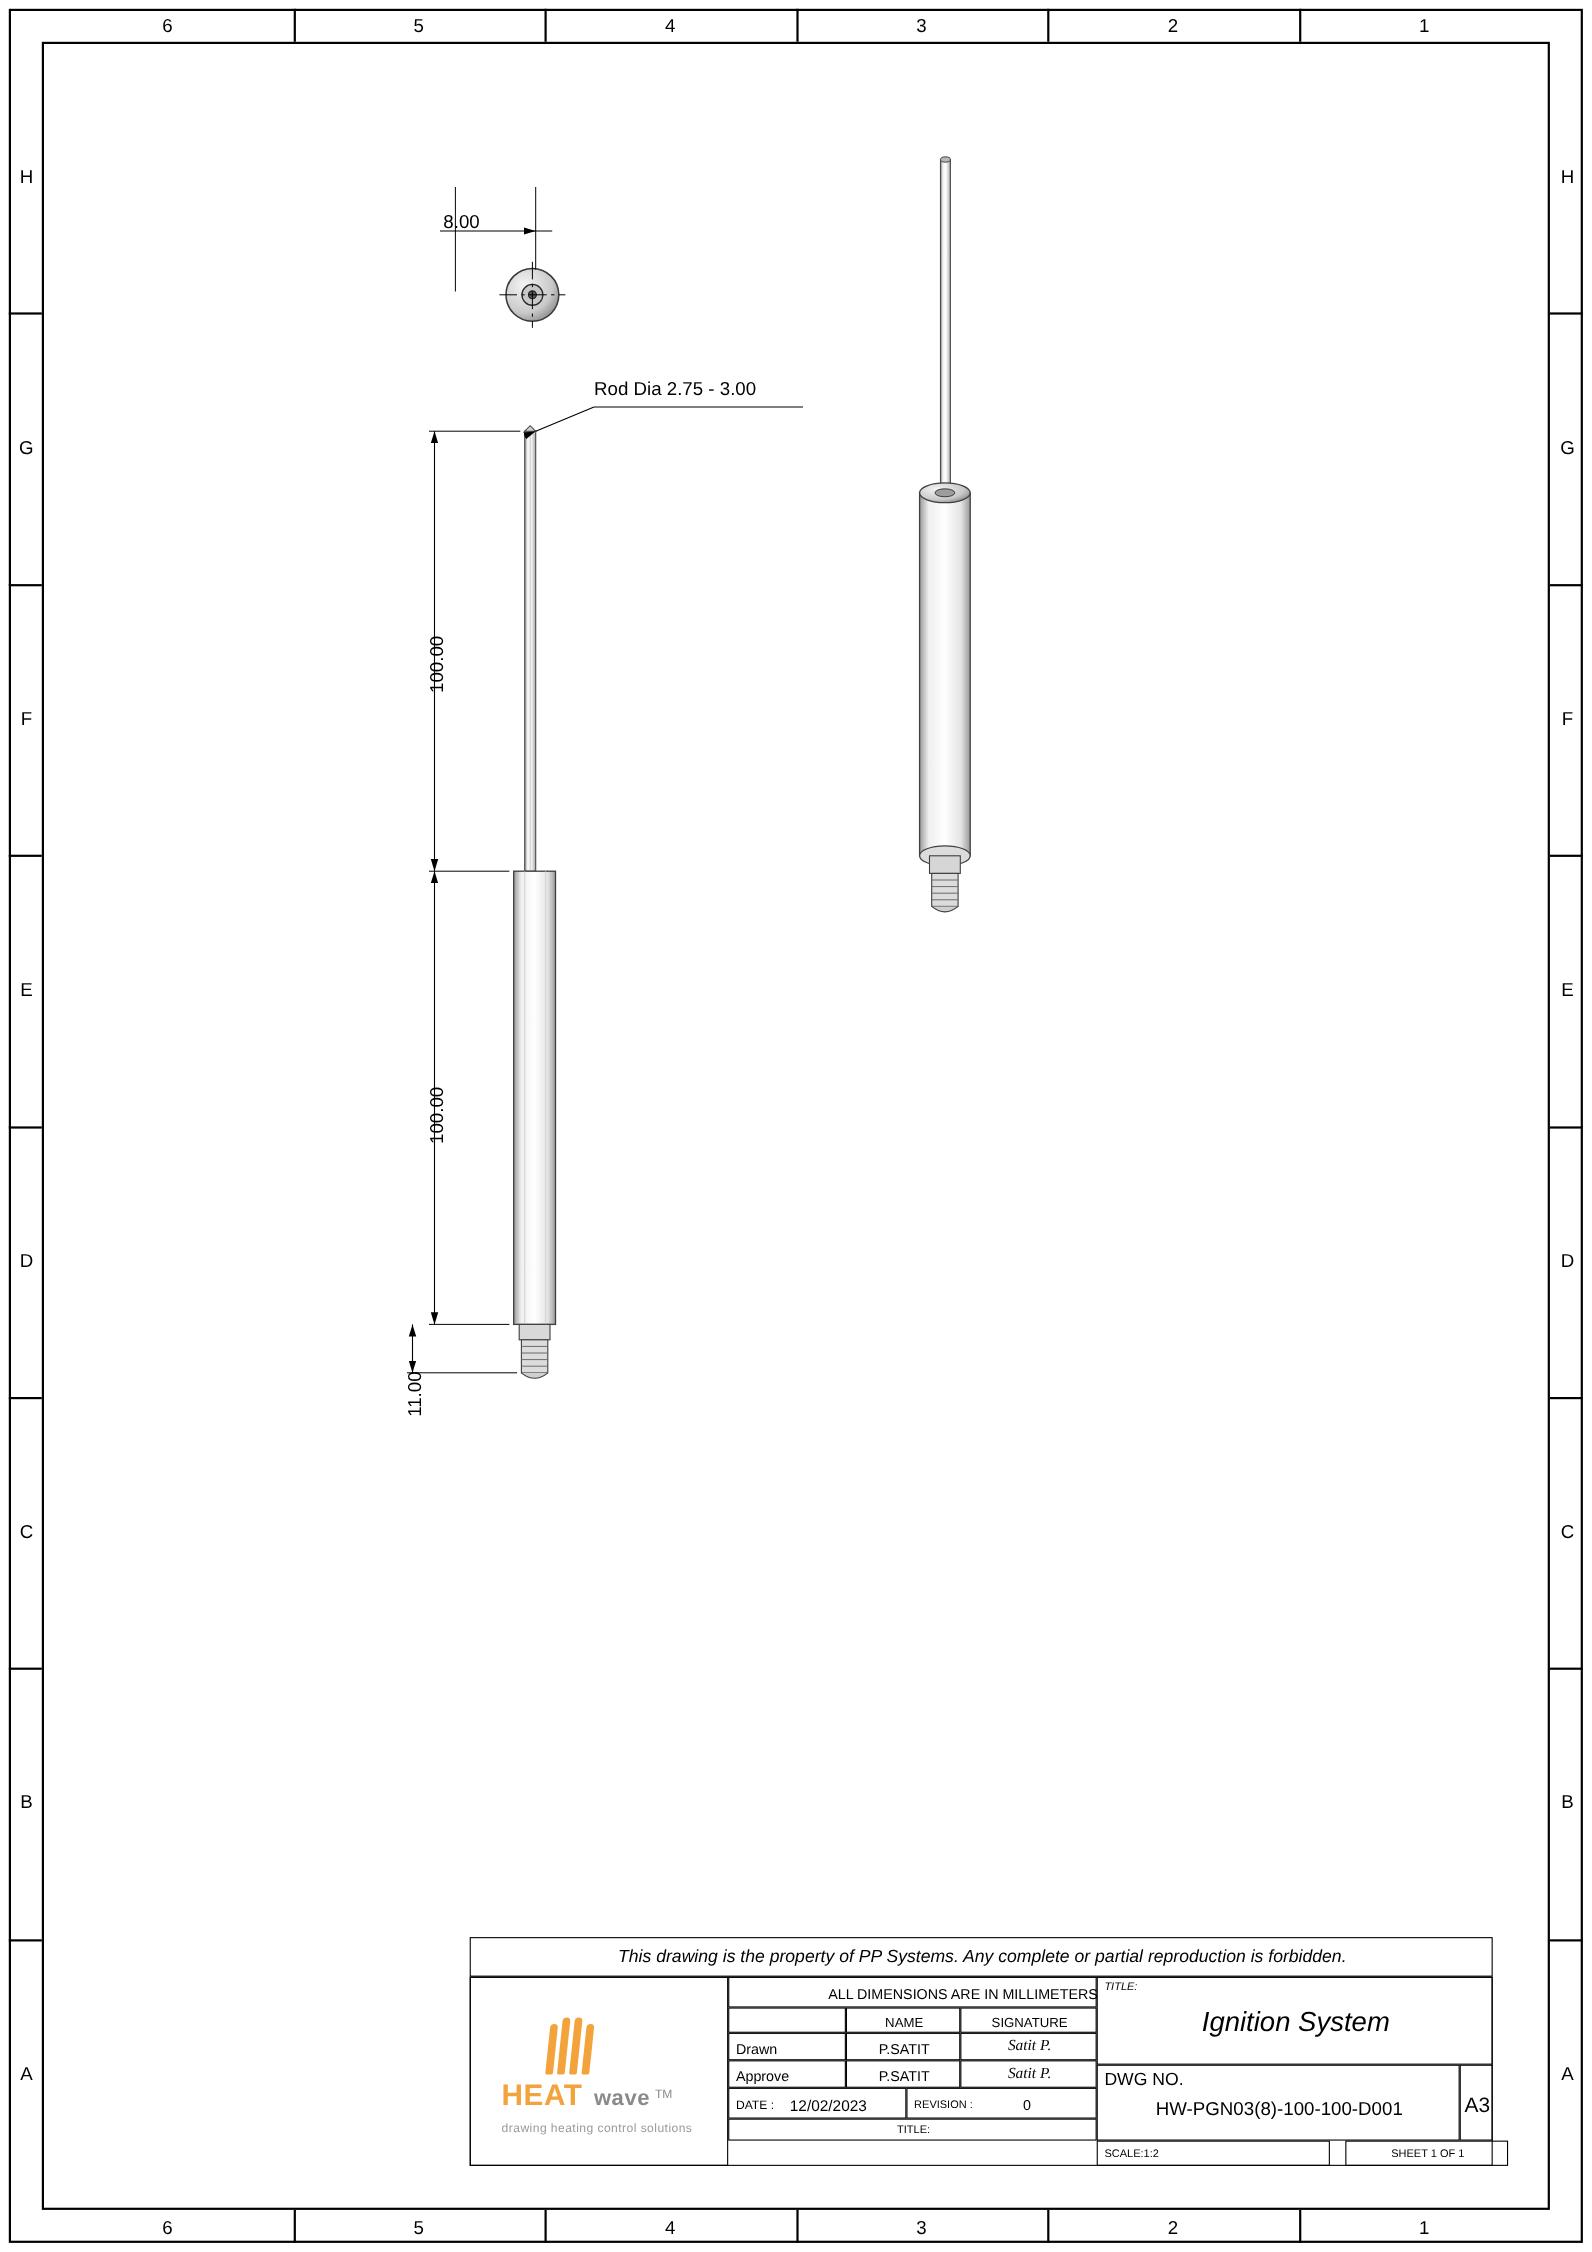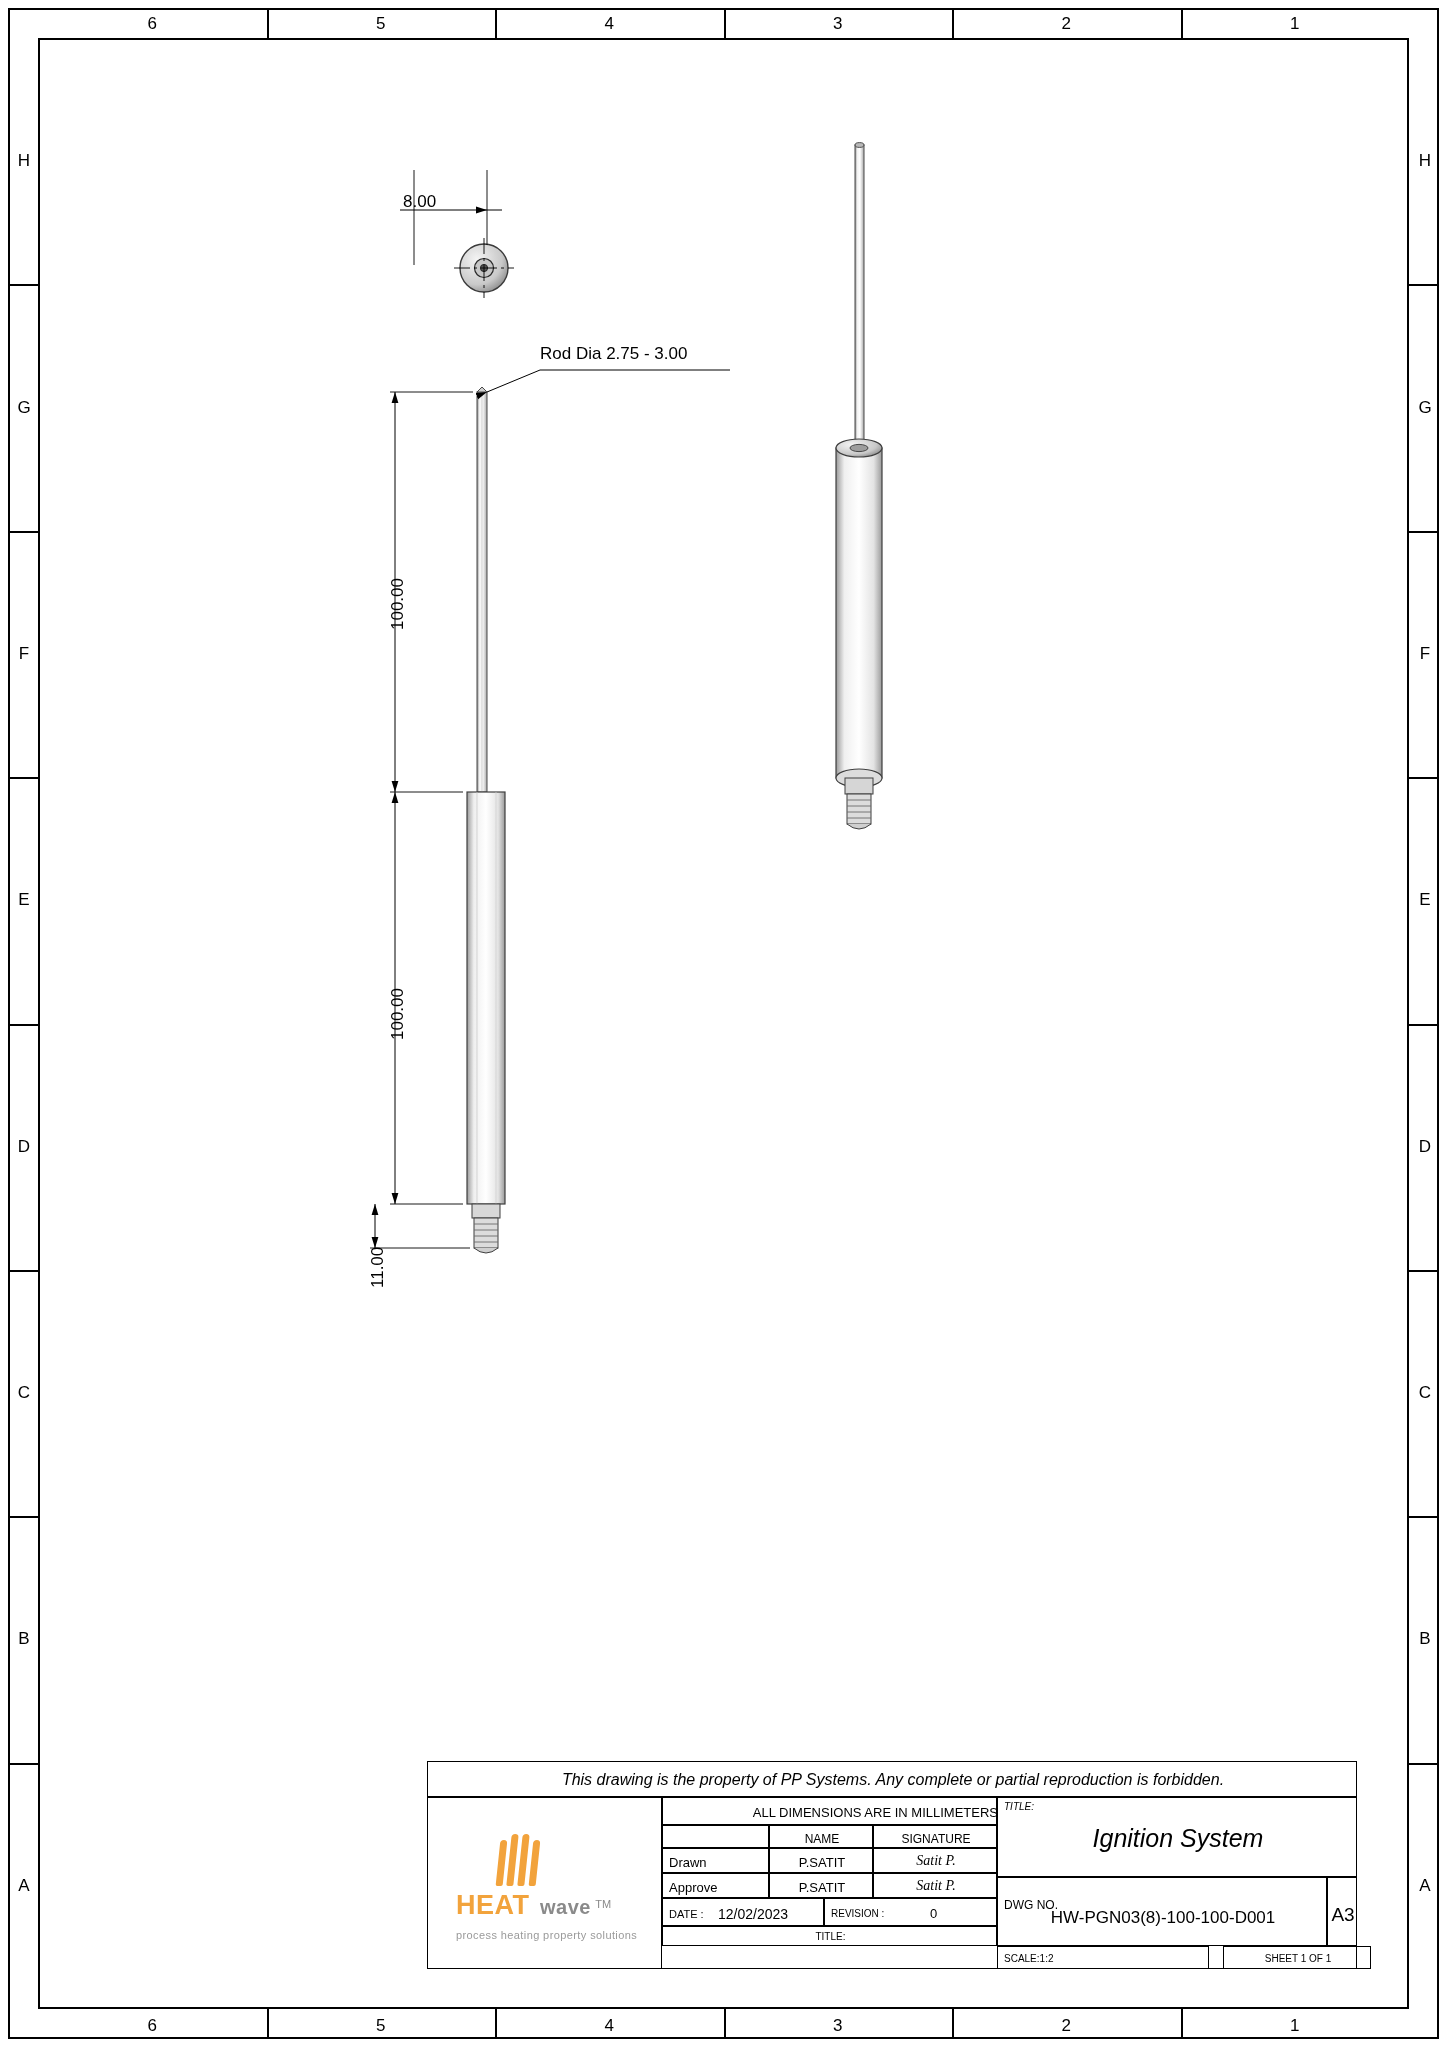--- a/index.html
+++ b/index.html
@@ -228,21 +228,21 @@
 
   <div class="tb" style="left:427px;top:1797px;width:235px;height:172px;border-right:1.6px solid #000;">
     <div class="logo-flames" style="position:absolute;left:70px;top:36px;">
       <span style="height:46px;"></span><span style="height:52px;"></span><span style="height:52px;"></span><span style="height:46px;"></span>
     </div>
     <div style="position:absolute;left:28px;top:92px;">
       <span style="font-size:27px;font-weight:bold;color:#F2A33C;letter-spacing:.5px;">HEAT</span>
       <span style="font-size:20px;color:#8a8a8a;letter-spacing:.5px;margin-left:6px;font-weight:bold;">wave</span>
       <span style="font-size:11px;color:#8a8a8a;vertical-align:super;">TM</span>
     </div>
-    <div class="tb-txt" style="left:28px;top:131px;font-size:11px;color:#9a9a9a;letter-spacing:.4px;">process heating property solutions</div>
+    <div class="tb-txt" style="left:28px;top:131px;font-size:11px;color:#9a9a9a;letter-spacing:.4px;">drawing heating control solutions</div>
   </div>
 
   <div class="tb" style="left:662px;top:1797px;width:335px;height:28px;">
     <div class="tb-txt" style="left:0;top:7px;width:335px;text-align:right;font-size:13px;">ALL DIMENSIONS ARE IN MILLIMETERS</div>
   </div>
 
   <div class="tb" style="left:662px;top:1825px;width:107px;height:23px;"></div>
   <div class="tb" style="left:769px;top:1825px;width:104px;height:23px;">
     <div class="tb-txt" style="left:0;top:6px;width:104px;text-align:center;font-size:12px;">NAME</div>
   </div>
@@ -282,21 +282,21 @@
   <div class="tb" style="left:662px;top:1926px;width:335px;height:20px;">
     <div class="tb-txt" style="left:0;top:4px;width:335px;text-align:center;font-size:10px;">TITLE:</div>
   </div>
 
   <div class="tb" style="left:997px;top:1797px;width:360px;height:80px;font-style:italic;">
     <div class="tb-txt" style="left:6px;top:3px;font-size:10px;">TITLE:</div>
     <div class="tb-txt" style="left:0;top:26px;width:360px;text-align:center;font-size:25px;">Ignition System</div>
   </div>
 
   <div class="tb" style="left:997px;top:1877px;width:330px;height:69px;">
-    <div class="tb-txt" style="left:6px;top:20px;font-size:12px;">DWG NO.</div>
+    <div class="tb-txt" style="left:6px;top:4px;font-size:16px;">DWG NO.</div>
     <div class="tb-txt" style="left:0;top:30px;width:330px;text-align:center;font-size:17px;">HW-PGN03(8)-100-100-D001</div>
   </div>
   <div class="tb" style="left:1327px;top:1877px;width:30px;height:69px;">
     <div class="tb-txt" style="left:0;top:26px;width:30px;text-align:center;font-size:19px;">A3</div>
   </div>
 
   <div class="tb" style="left:997px;top:1946px;width:212px;height:23px;">
     <div class="tb-txt" style="left:6px;top:6px;font-size:10px;">SCALE:1:2</div>
   </div>
   <div class="tb" style="left:1187px;top:1946px;width:148px;height:23px;margin-left:36px;">

